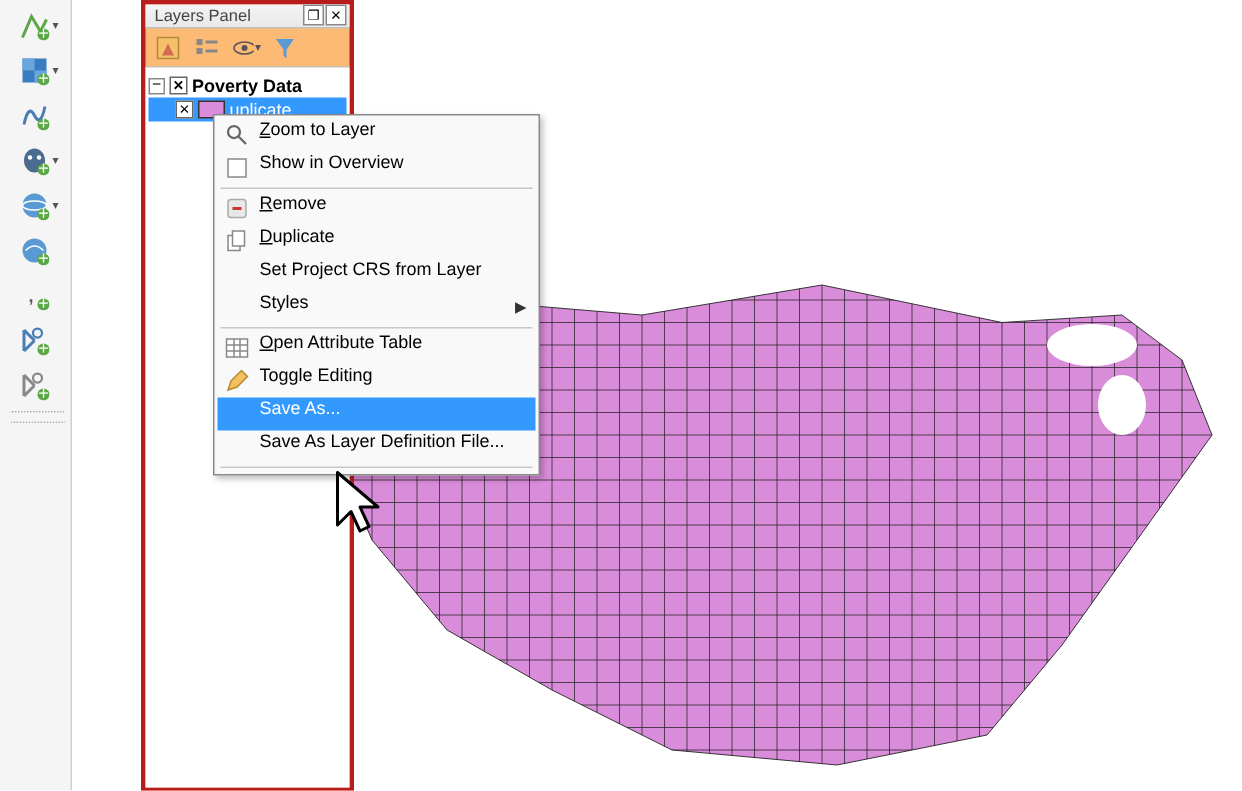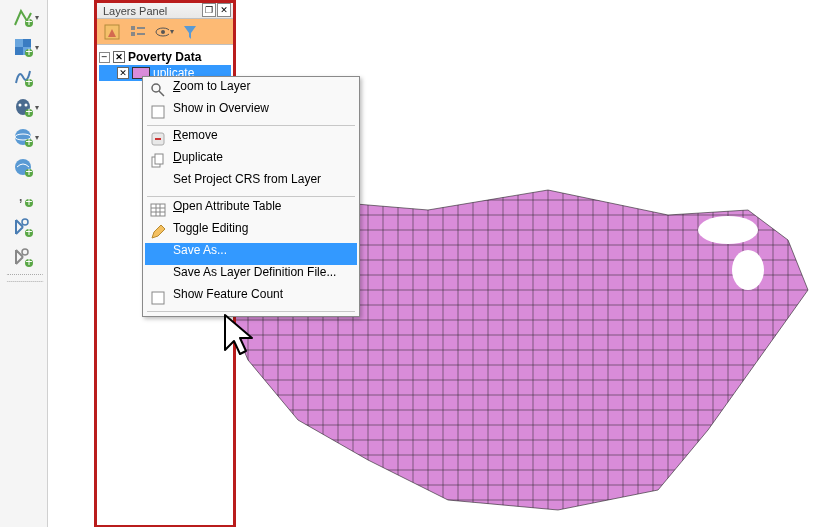--- a/index.html
+++ b/index.html
@@ -411,20 +411,24 @@
         <svg width="16" height="16">
           <rect x="2" y="4" width="8" height="10" fill="#fff" stroke="#888"></rect>
           <rect x="5" y="1" width="8" height="10" fill="#fff" stroke="#888"></rect>
         </svg>
       </span>
       <span class="lbl"><u>D</u>uplicate</span>
     </div>
     <div class="mi">
       <span class="lbl">Set Project CRS from Layer</span>
     </div>
+    <div class="mi">
+      <span class="lbl">Styles</span>
+      <span class="sub">▶</span>
+    </div>
     <div class="sep"></div>
     <div class="mi">
       <span class="ic">
         <svg width="16" height="16">
           <rect x="1" y="2" width="14" height="12" fill="#fff" stroke="#888"></rect>
           <line x1="1" y1="6" x2="15" y2="6" stroke="#888"></line>
           <line x1="1" y1="10" x2="15" y2="10" stroke="#888"></line>
           <line x1="6" y1="2" x2="6" y2="14" stroke="#888"></line>
           <line x1="10" y1="2" x2="10" y2="14" stroke="#888"></line>
         </svg>
@@ -438,28 +442,20 @@
         </svg>
       </span>
       <span class="lbl">Toggle Editing</span>
     </div>
     <div class="mi hl">
       <span class="lbl">Save As...</span>
     </div>
     <div class="mi">
       <span class="lbl">Save As Layer Definition File...</span>
     </div>
-    <div class="mi">
-      <span class="ic">
-        <svg width="14" height="14">
-          <rect x="1" y="1" width="12" height="12" stroke="#888" fill="#fff"></rect>
-        </svg>
-      </span>
-      <span class="lbl">Show Feature Count</span>
-    </div>
     <div class="sep"></div>
   </div>
 
 <div class="cursor">
   <svg width="40" height="50">
     <path d="M3 3 L3 38 L12 29 L18 42 L24 39 L18 26 L30 26 Z" fill="#fff" stroke="#000" stroke-width="2" stroke-linejoin="round"></path>
   </svg>
 </div>
 
 </body></html>

